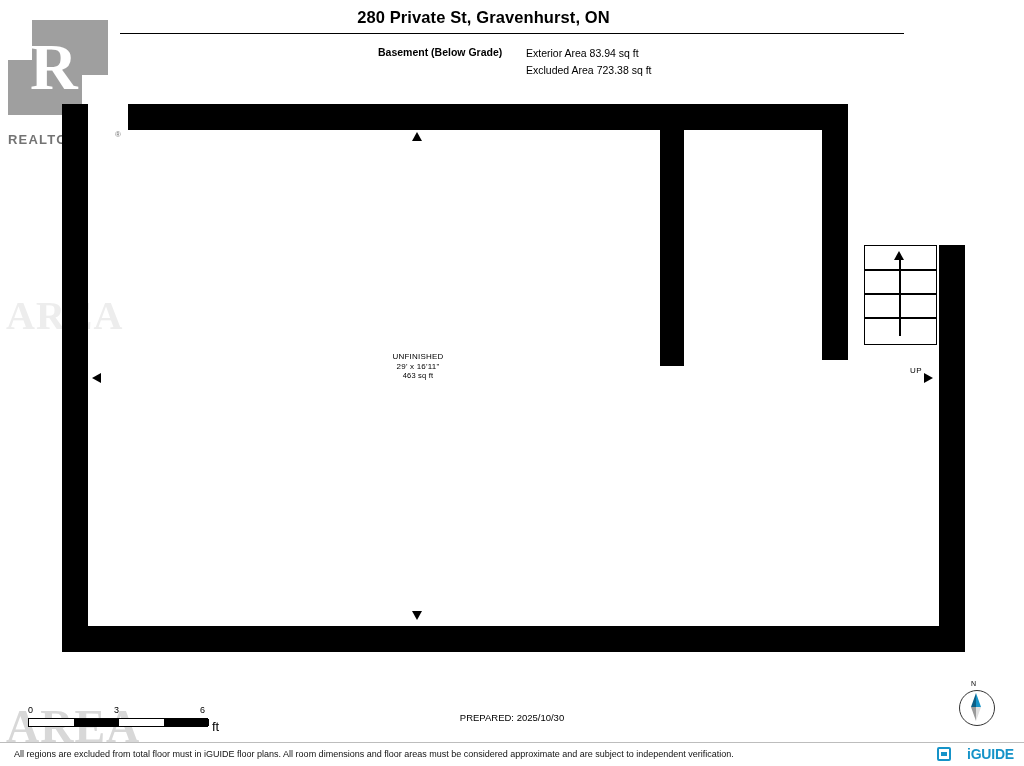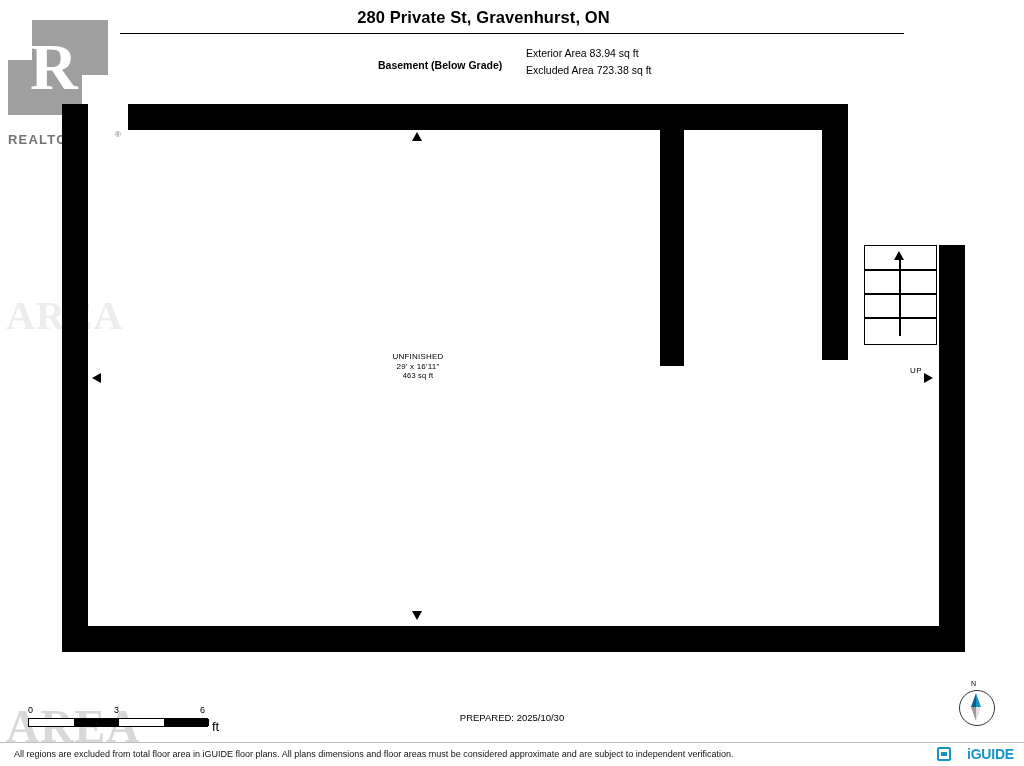--- a/index.html
+++ b/index.html
@@ -34,21 +34,20 @@
     width: 784px;
     height: 1px;
     background: #000000;
   }
   #level-label {
     position: absolute;
     top: 46px;
     left: 378px;
     font-size: 10.5px;
     font-weight: bold;
-    margin-top: 13px;
   }
   #area-lines {
     position: absolute;
     top: 45px;
     left: 526px;
     font-size: 10.5px;
     line-height: 17px;
   }
 
   
@@ -427,17 +426,17 @@
   <div class="ring"></div>
   <svg width="46" height="56" style="position:absolute; left:0; top:0;">
     <polygon points="24,13 29,27 24,27" fill="#1593c8"></polygon>
     <polygon points="24,13 19,27 24,27" fill="#0c5f86"></polygon>
     <polygon points="24,41 29,27 24,27" fill="#e0e0e0"></polygon>
     <polygon points="24,41 19,27 24,27" fill="#9a9a9a"></polygon>
   </svg>
 </div>
 
 <div id="footer-rule"></div>
-<div id="disclaimer">All regions are excluded from total floor area in iGUIDE floor plans. All plans dimensions and floor areas must be considered approximate and are subject to independent verification.</div>
+<div id="disclaimer">All regions are excluded from total floor must in iGUIDE floor plans. All room dimensions and floor areas must be considered approximate and are subject to independent verification.</div>
 <div id="iguide">
   <span class="glyph"></span>
   <span>iGUIDE</span>
 </div>
 
 </body></html>

